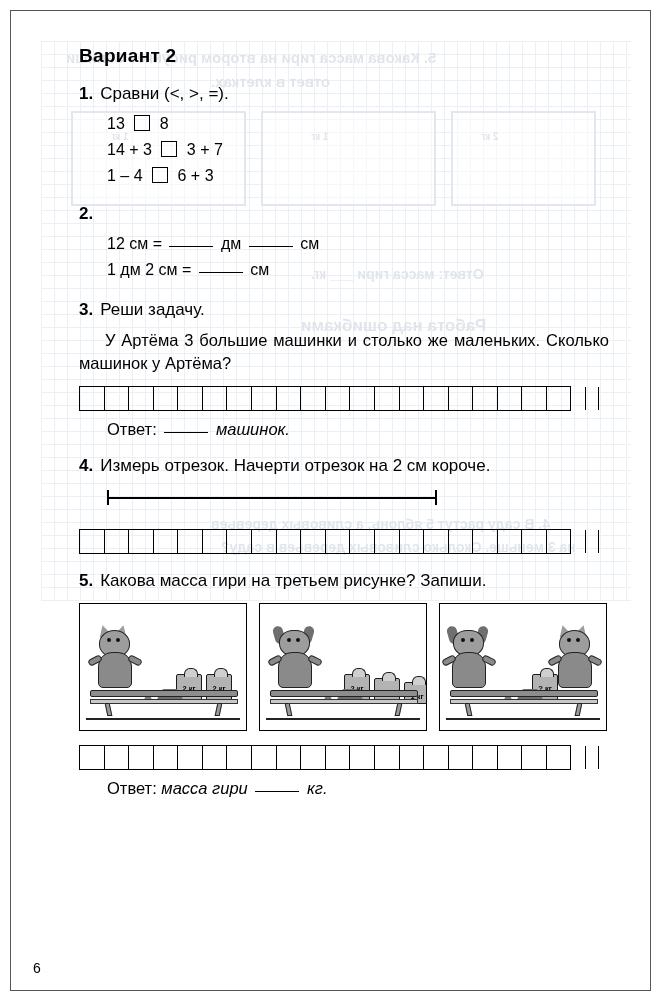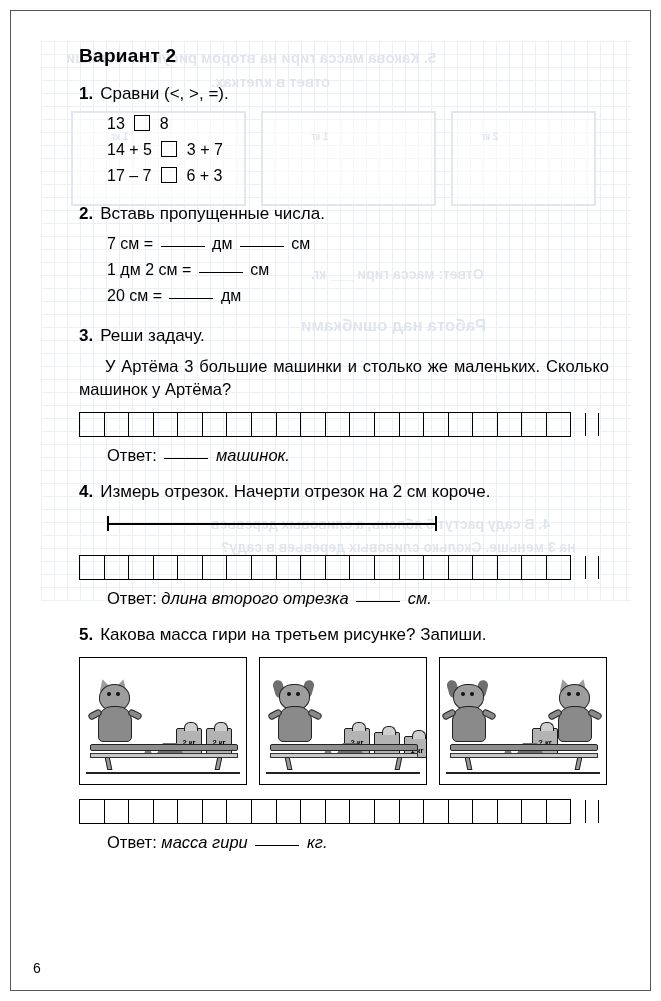--- a/index.html
+++ b/index.html
@@ -375,55 +375,49 @@
         <span class="task-num">1.</span>
         <span class="task-text">Сравни (&lt;, &gt;, =).</span>
       </div>
       <div class="lines">
         <div class="cmp-row">
           <span>13</span>
           <span class="box-inline"></span>
           <span>8</span>
         </div>
         <div class="cmp-row">
-          <span>14 + 5</span>
+          <span>14 + 3</span>
           <span class="box-inline"></span>
           <span>3 + 7</span>
         </div>
         <div class="cmp-row">
-          <span>17 – 7</span>
+          <span>1 – 4</span>
           <span class="box-inline"></span>
           <span>6 + 3</span>
         </div>
       </div>
     </div>
 
     <div class="task" style="margin-top:14px;">
       <div class="task-head">
         <span class="task-num">2.</span>
-        <span class="task-text">Вставь пропущенные числа.</span>
       </div>
       <div class="lines">
         <div>
-          <span>7 см =</span>
+          <span>12 см =</span>
           <span class="blank"></span>
           <span>дм</span>
           <span class="blank"></span>
           <span>см</span>
         </div>
         <div>
           <span>1 дм 2 см =</span>
           <span class="blank"></span>
           <span>см</span>
         </div>
-        <div>
-          <span>20 см =</span>
-          <span class="blank"></span>
-          <span>дм</span>
-        </div>
       </div>
     </div>
 
     <div class="task" style="margin-top:16px;">
       <div class="task-head">
         <span class="task-num">3.</span>
         <span class="task-text">Реши задачу.</span>
       </div>
       <div class="problem-body">У Артёма 3 большие машинки и столько же маленьких. Сколько машинок у Артёма?</div>
       <div class="grid-strip-wrap">
@@ -491,26 +485,20 @@
           <div class="cell"></div>
           <div class="cell"></div>
           <div class="cell"></div>
           <div class="cell"></div>
           <div class="cell"></div>
         </div>
         <div class="tick-pair">
           <span class="a"></span>
           <span class="b"></span>
         </div>
-      </div>
-      <div class="answer-line">
-        <span>Ответ:</span>
-        <span class="ital">длина второго отрезка</span>
-        <span class="blank"></span>
-        <span class="ital">см.</span>
       </div>
     </div>
 
     <div class="task" style="margin-top:16px;">
       <div class="task-head">
         <span class="task-num">5.</span>
         <span class="task-text">Какова масса гири на третьем рисунке? Запиши.</span>
       </div>
 
       <div class="pics">

